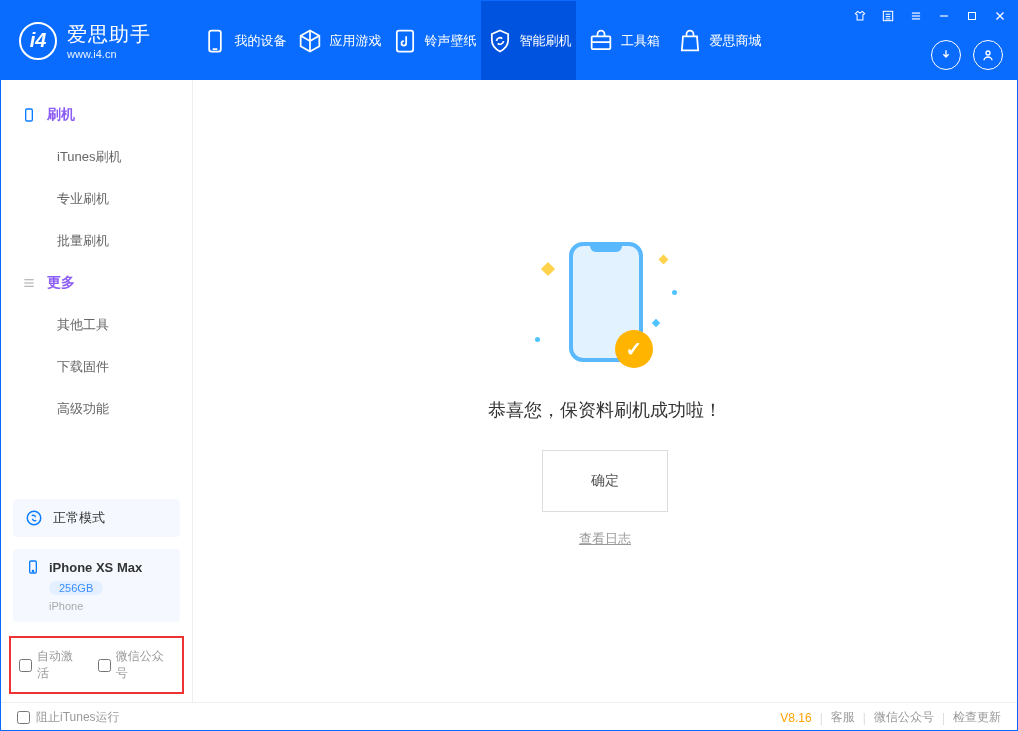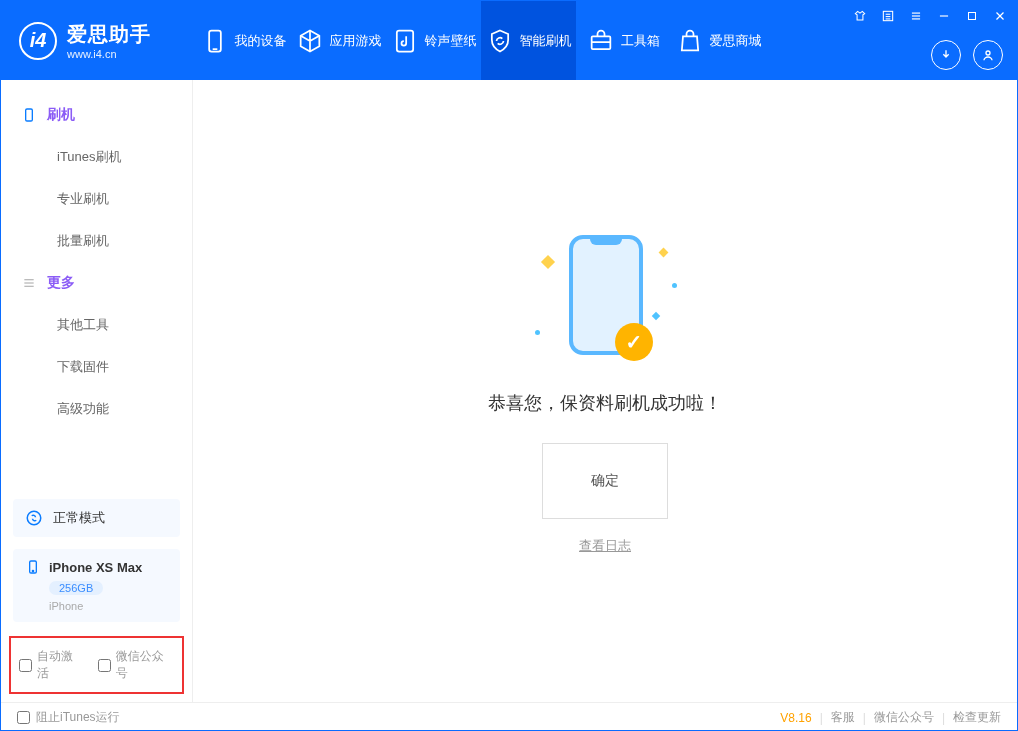--- a/index.html
+++ b/index.html
@@ -2,21 +2,21 @@
 <html><head>
 <meta charset="utf-8">
 <style>
 * { margin: 0; padding: 0; box-sizing: border-box; font-family: "Microsoft YaHei", sans-serif; }
 body { background: #fff; width: 1018px; height: 731px; border: 1px solid #0a6cff; overflow: hidden; }
 
 .header { background: #0a6cff; height: 79px; display: flex; align-items: center; position: relative; }
 .logo-area { display: flex; align-items: center; padding: 0 18px; width: 195px; }
 .logo-icon { width: 38px; height: 38px; border: 2.5px solid #fff; border-radius: 50%; display: flex; align-items: center; justify-content: center; color: #fff; font-weight: bold; font-size: 20px; font-style: italic; }
 .logo-text { margin-left: 10px; color: #fff; }
-.logo-text .cn { font-size: 20px; font-weight: bold; letter-spacing: 1px; }
+.logo-text .cn { font-size: 20px; font-weight: normal; letter-spacing: 1px; }
 .logo-text .en { font-size: 11px; opacity: 0.9; }
 
 .nav-tabs { display: flex; height: 100%; }
 .nav-tab { width: 95px; display: flex; align-items: center; justify-content: center; color: #fff; font-size: 13px; cursor: pointer; gap: 6px; }
 .nav-tab.active { background: #0053df; }
 .nav-tab svg, .nav-tab .icon { width: 28px; height: 28px; }
 
 .window-controls { position: absolute; right: 8px; top: 6px; display: flex; gap: 10px; align-items: center; }
 .window-controls .wc { color: #fff; cursor: pointer; font-size: 14px; width: 18px; height: 18px; display: flex; align-items: center; justify-content: center; }
 
@@ -50,21 +50,21 @@
 .check-badge { position: absolute; right: 52px; bottom: 6px; width: 38px; height: 38px; background: #ffb400; border-radius: 50%; display: flex; align-items: center; justify-content: center; color: #fff; font-size: 20px; font-weight: bold; }
 .spark { position: absolute; width: 10px; height: 10px; background: #ffd24d; transform: rotate(45deg); }
 .spark.s1 { left: 38px; top: 30px; }
 .spark.s2 { right: 38px; top: 22px; width: 7px; height: 7px; }
 .spark.s3 { right: 46px; bottom: 48px; width: 6px; height: 6px; background: #4fc3ff; }
 .dot { position: absolute; width: 5px; height: 5px; border-radius: 50%; background: #4fc3ff; }
 .dot.d1 { left: 30px; bottom: 32px; }
 .dot.d2 { right: 28px; top: 56px; }
 
 .success-text { font-size: 18px; color: #333; margin-bottom: 28px; text-align: right; }
-.ok-btn { border: 1px solid #ddd; background: #fff; padding: 28px 48px; font-size: 14px; color: #555; cursor: pointer; margin-bottom: 18px; }
+.ok-btn { border: 1px solid #ddd; background: #fff; padding: 21px 48px; font-size: 14px; color: #555; cursor: pointer; margin-bottom: 18px; }
 .log-link { font-size: 13px; color: #999; cursor: pointer; text-decoration: underline; }
 
 .footer { height: 30px; border-top: 1px solid #eee; display: flex; align-items: center; padding: 0 16px; font-size: 12px; color: #999; }
 .footer .fl { display: flex; align-items: center; gap: 6px; }
 .footer .spacer { flex: 1; }
 .footer .fr { display: flex; align-items: center; gap: 8px; }
 .footer .sep { color: #ddd; }
 .footer .link { cursor: pointer; }
 .footer .ver { color: #ffa200; }
 </style>

